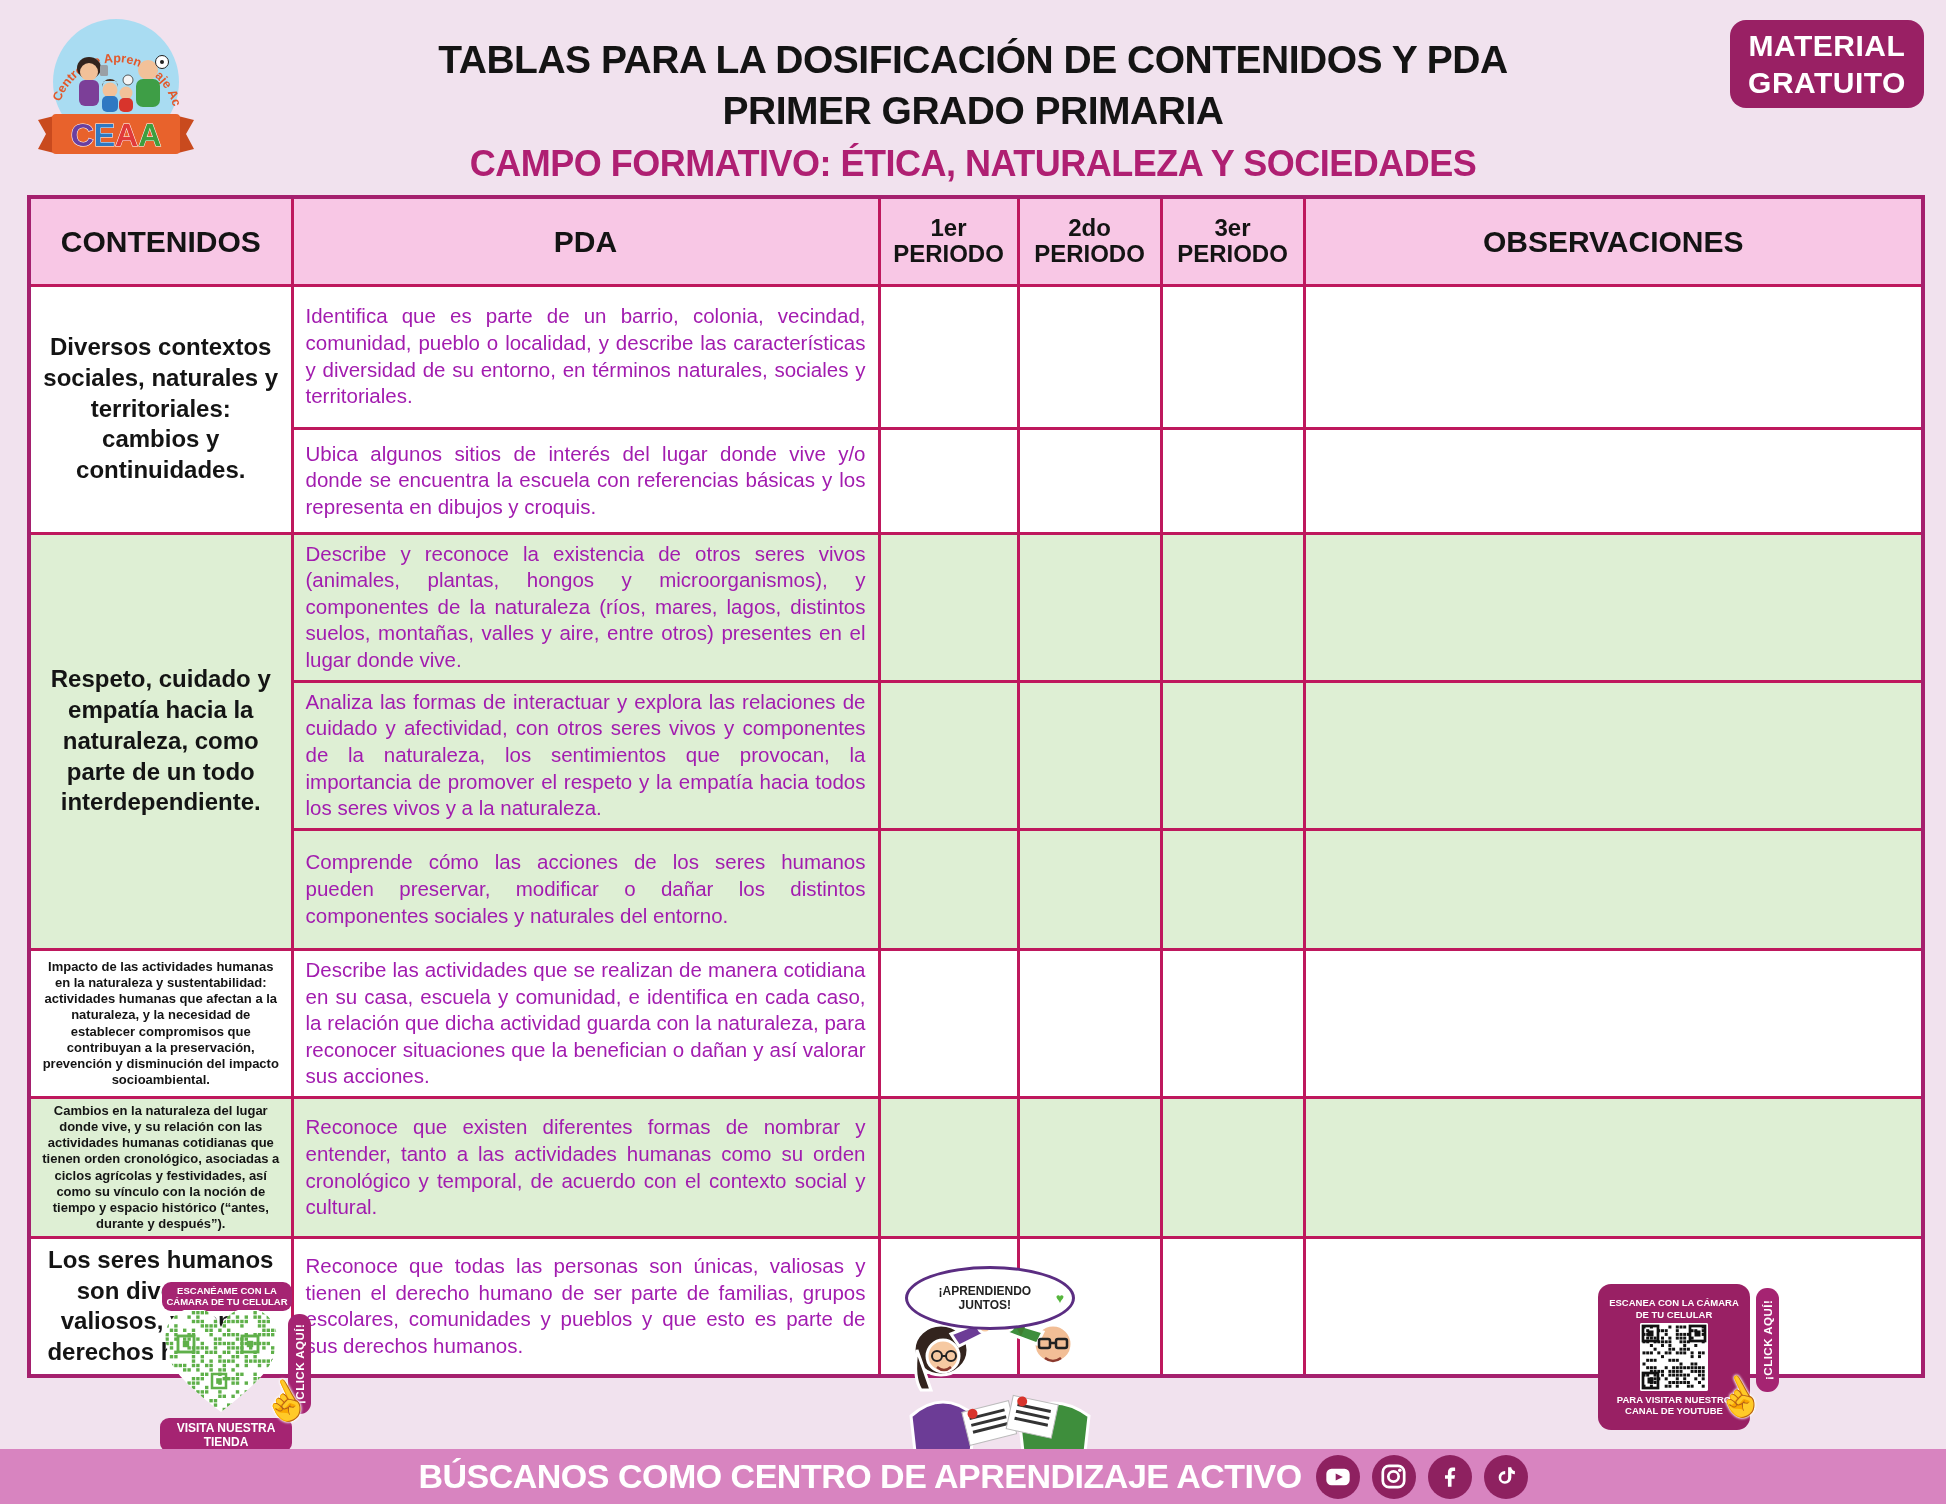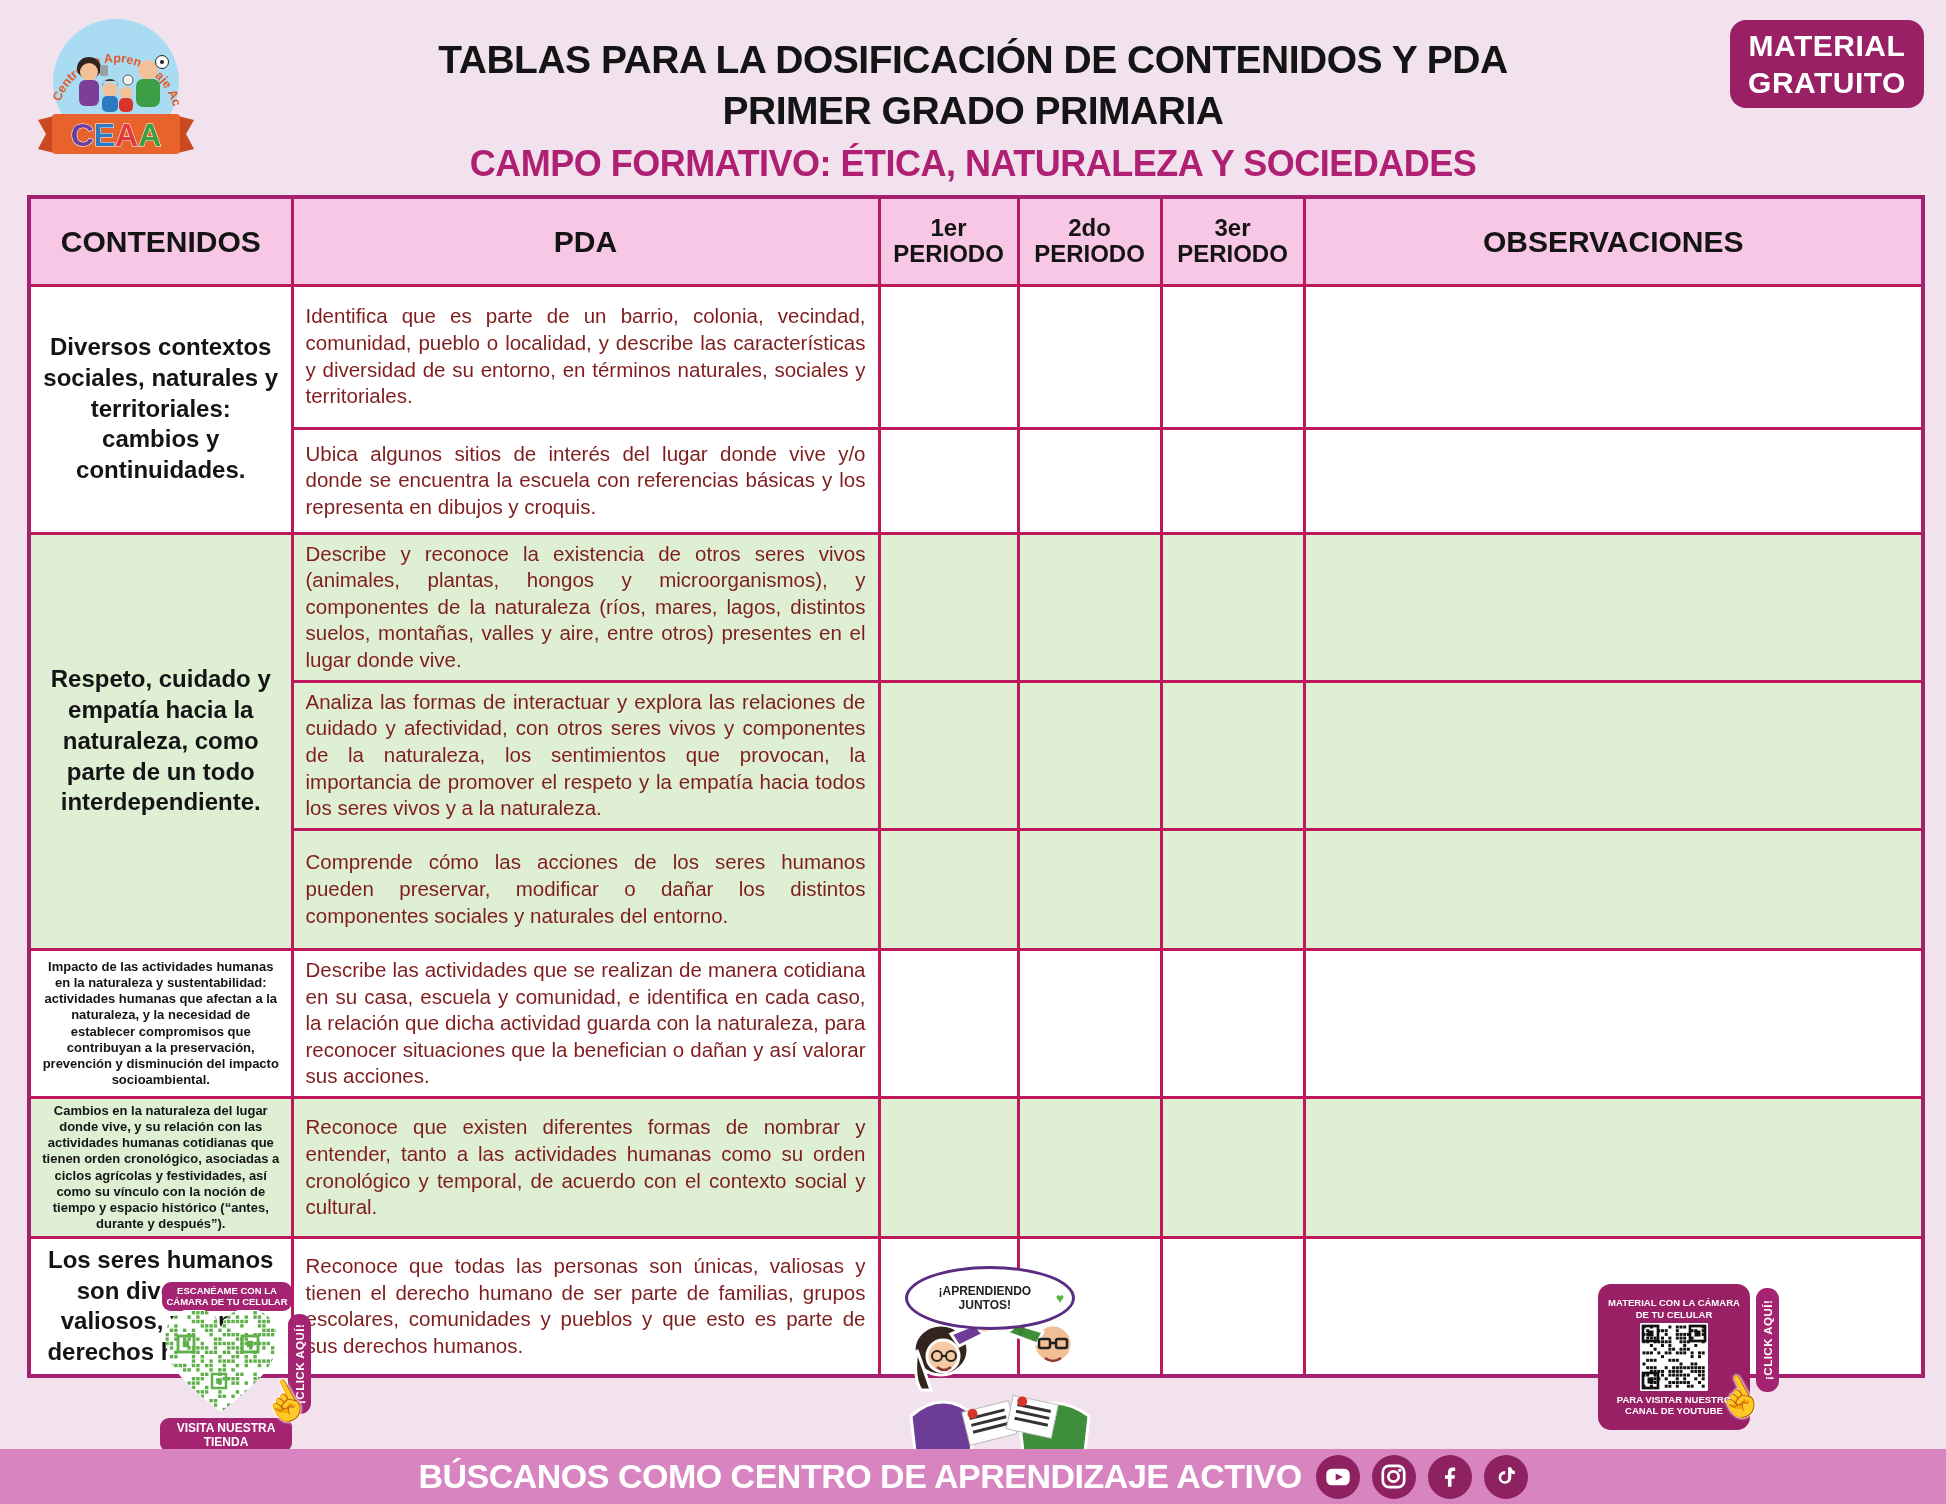--- a/index.html
+++ b/index.html
@@ -22,21 +22,21 @@
   
   .table-wrap{position:absolute;left:27px;top:195px;}
   table.dosif{border-collapse:collapse;table-layout:fixed;width:1894px;background:#fff;}
   table.dosif th,table.dosif td{border:3px solid #be185d;padding:6px 12px;vertical-align:middle;overflow:hidden;}
   table.dosif{border:4px solid #A5206E;}
   th{background:#F8C7E5;color:#141414;font-weight:800;font-size:30px;line-height:1.1;text-align:center;}
   th.th-period{font-size:24px;padding:4px 2px;}
   td.contenido{font-weight:800;text-align:center;color:#141414;}
   td.contenido.large{font-size:24px;line-height:1.28;padding:6px 10px;}
   td.contenido.small{font-size:13px;line-height:1.24;padding:4px 8px;}
-  td.pda{font-size:20.5px;line-height:1.3;color:#7f1d1d;text-align:justify;padding:8px 14px;margin-top:28px;}
+  td.pda{font-size:20.5px;line-height:1.3;color:#a21caf;text-align:justify;padding:8px 14px;margin-top:28px;}
   tr.row-green td{background:#DEEFD4;}
   tr.row-white td{background:#FFFFFF;}
   
   .pill{background:#A52472;color:#fff;font-weight:800;text-align:center;border-radius:9px;}
   .pill-vert{
     background:#A52472;color:#fff;font-weight:800;text-align:center;border-radius:11px;
     writing-mode:vertical-rl;transform:rotate(180deg);letter-spacing:0.5px;
     display:flex;align-items:center;justify-content:center;
   }
   .cursor-glyph{position:absolute;font-size:38px;color:#111;transform:rotate(-28deg);
@@ -588,21 +588,21 @@
           <line x1="122" y1="111" x2="156" y2="111"></line>
           <line x1="122" y1="118" x2="156" y2="118"></line>
         </g>
       <circle cx="126" cy="100" r="5" fill="#D8342C" stroke="none"></circle>
     </g>
   </svg>
 </div>
 
 <div class="fright">
   <div class="panel">
-    <div class="lbl">MATERIAL CON LA CÁMARA DE TU CELULAR</div>
+    <div class="lbl">ESCANEA CON LA CÁMARA DE TU CELULAR</div>
     <svg class="qr-box" id="rightQr" viewBox="0 0 68 68">
         <rect x="0" y="0" width="68" height="68" fill="#FFFFFF"></rect>
         <rect x="2.5" y="2.5" width="3" height="3" fill="#111"></rect>
         <rect x="9.9" y="2.5" width="3" height="3" fill="#111"></rect>
         <rect x="28.400000000000002" y="2.5" width="3" height="3" fill="#111"></rect>
         <rect x="35.800000000000004" y="2.5" width="3" height="3" fill="#111"></rect>
         <rect x="39.5" y="2.5" width="3" height="3" fill="#111"></rect>
         <rect x="43.2" y="2.5" width="3" height="3" fill="#111"></rect>
         <rect x="61.7" y="2.5" width="3" height="3" fill="#111"></rect>
         <rect x="6.2" y="6.2" width="3" height="3" fill="#111"></rect>

